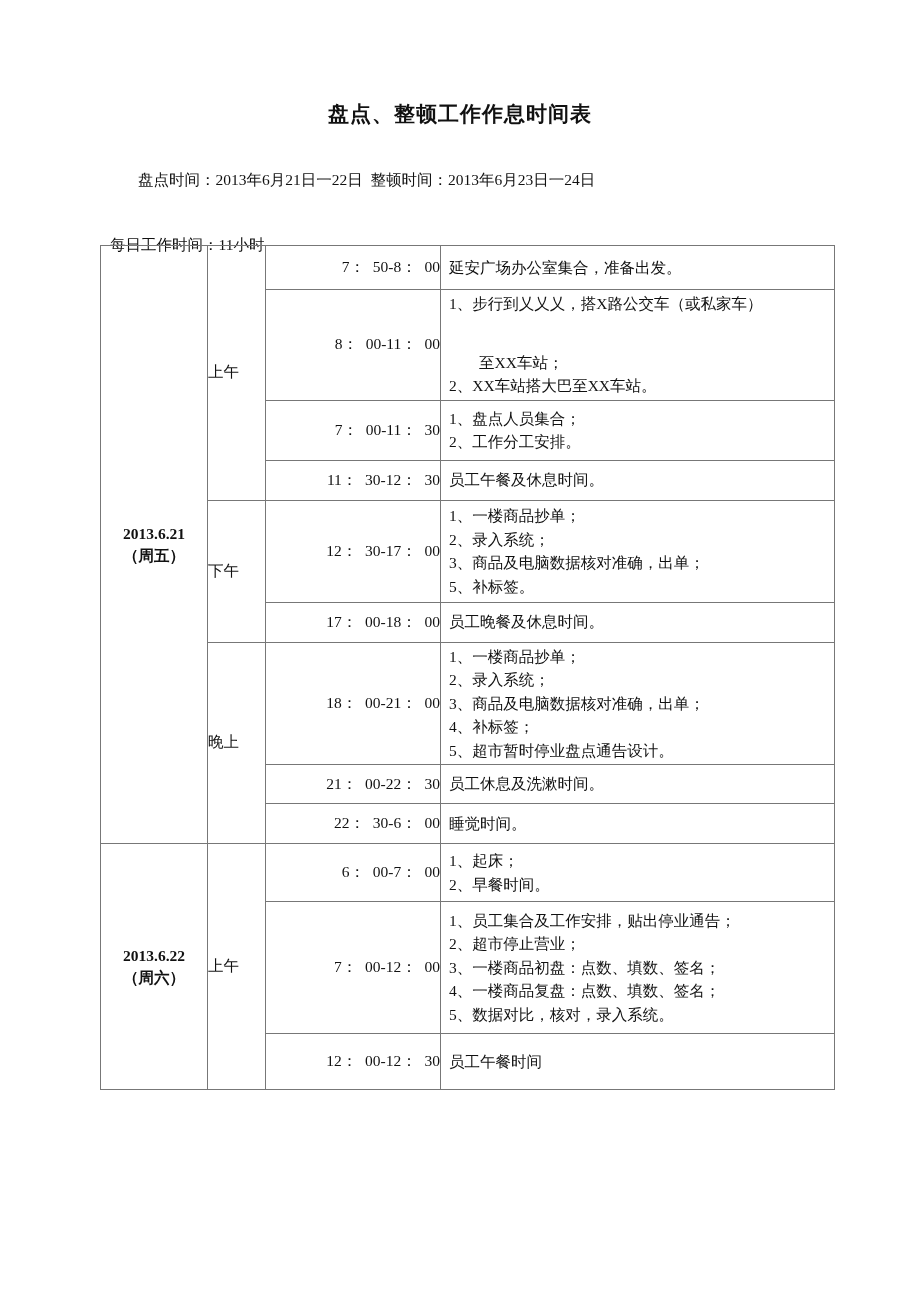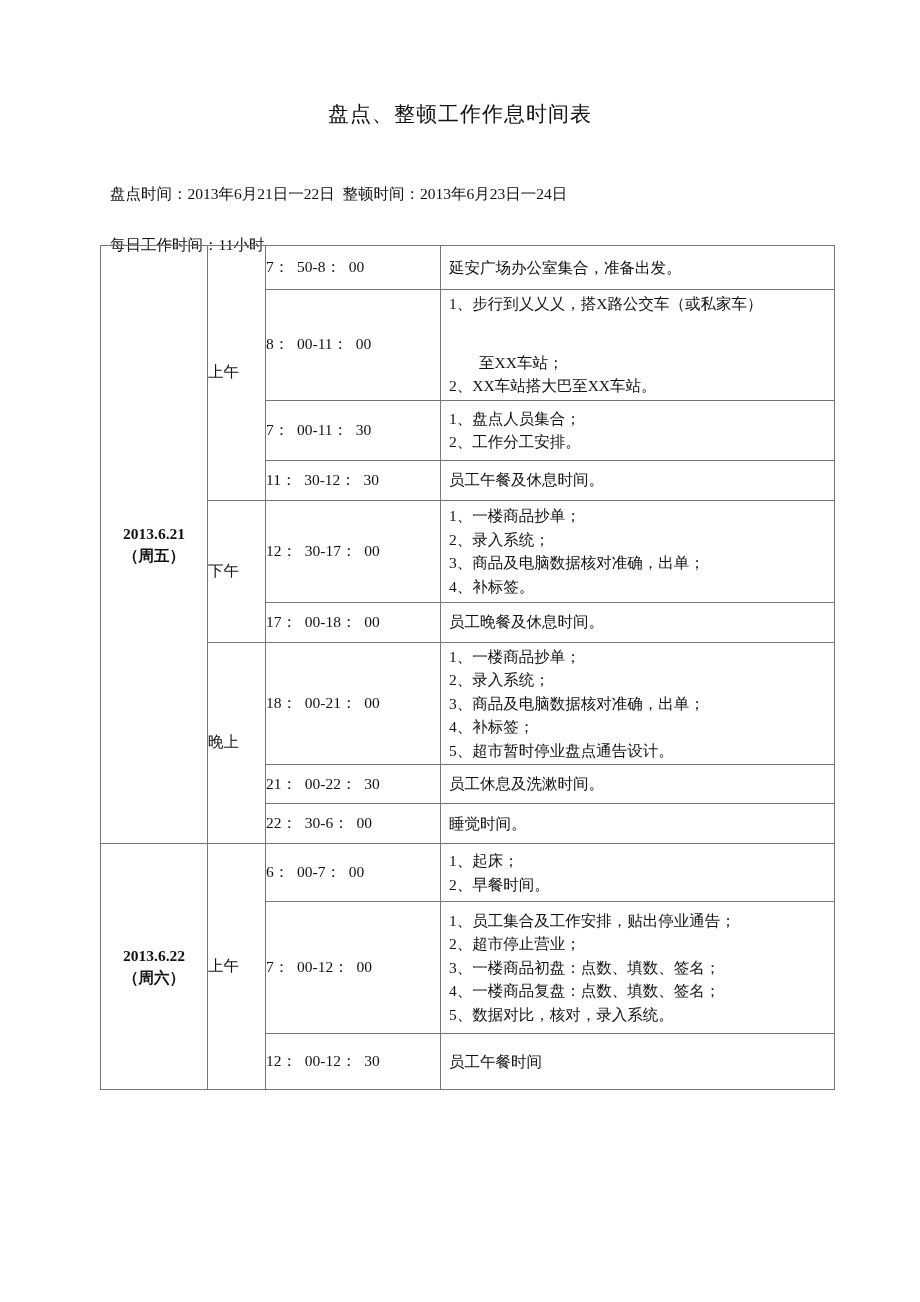--- a/index.html
+++ b/index.html
@@ -1,28 +1,28 @@
 <!DOCTYPE html>
 <html><head>
 <meta charset="utf-8">
 <style>
   html, body { margin:0; padding:0; background:#ffffff; }
   body { width:920px; height:1302px; position:relative; overflow:hidden;
          font-family: "Liberation Serif", "DejaVu Serif", serif; color:#111; }
   .title { position:absolute; top:100px; left:0; width:920px; text-align:center;
-           font-size:21px; font-weight:normal; letter-spacing:1px; }
+           font-size:21px; font-weight:bold; letter-spacing:1px; }
   .meta { position:absolute; left:110px; font-size:15.5px; }
-  .meta1 { top:184px; }
+  .meta1 { top:170px;margin-left:28px; }
   .meta2 { top:235px; }
   table.sched { position:absolute; left:100px; top:245px; border-collapse:collapse;
                 width:734px; font-size:15.5px; table-layout:fixed; }
   table.sched td { border:1px solid #777; padding:0; vertical-align:middle; }
   td.date { text-align:center; line-height:22px;font-weight:bold; }
   td.period { text-align:left; }
-  td.time { text-align:left; white-space:pre; }
+  td.time { text-align:right; white-space:pre; }
   td.desc { padding:2px 8px !important; line-height:23.5px; }
   .line { display:block; }
   .indent { padding-left:30px;margin-top:35px; }
 </style>
 </head>
 <body>
 
 <div class="title">盘点、整顿工作作息时间表</div>
 
 <div class="meta meta1">
@@ -74,21 +74,21 @@
       </td>
     </tr>
 
     <tr style="height:102px">
       <td class="period" rowspan="2">下午</td>
       <td class="time">12：  30-17：  00</td>
       <td class="desc">
         <span class="line">1、一楼商品抄单；</span>
         <span class="line">2、录入系统；</span>
         <span class="line">3、商品及电脑数据核对准确，出单；</span>
-        <span class="line">4、补标签。</span>
+        <span class="line">5、补标签。</span>
       </td>
     </tr>
     <tr style="height:40px">
       <td class="time">17：  00-18：  00</td>
       <td class="desc">
         <span class="line">员工晚餐及休息时间。</span>
       </td>
     </tr>
 
     <tr style="height:121px">

